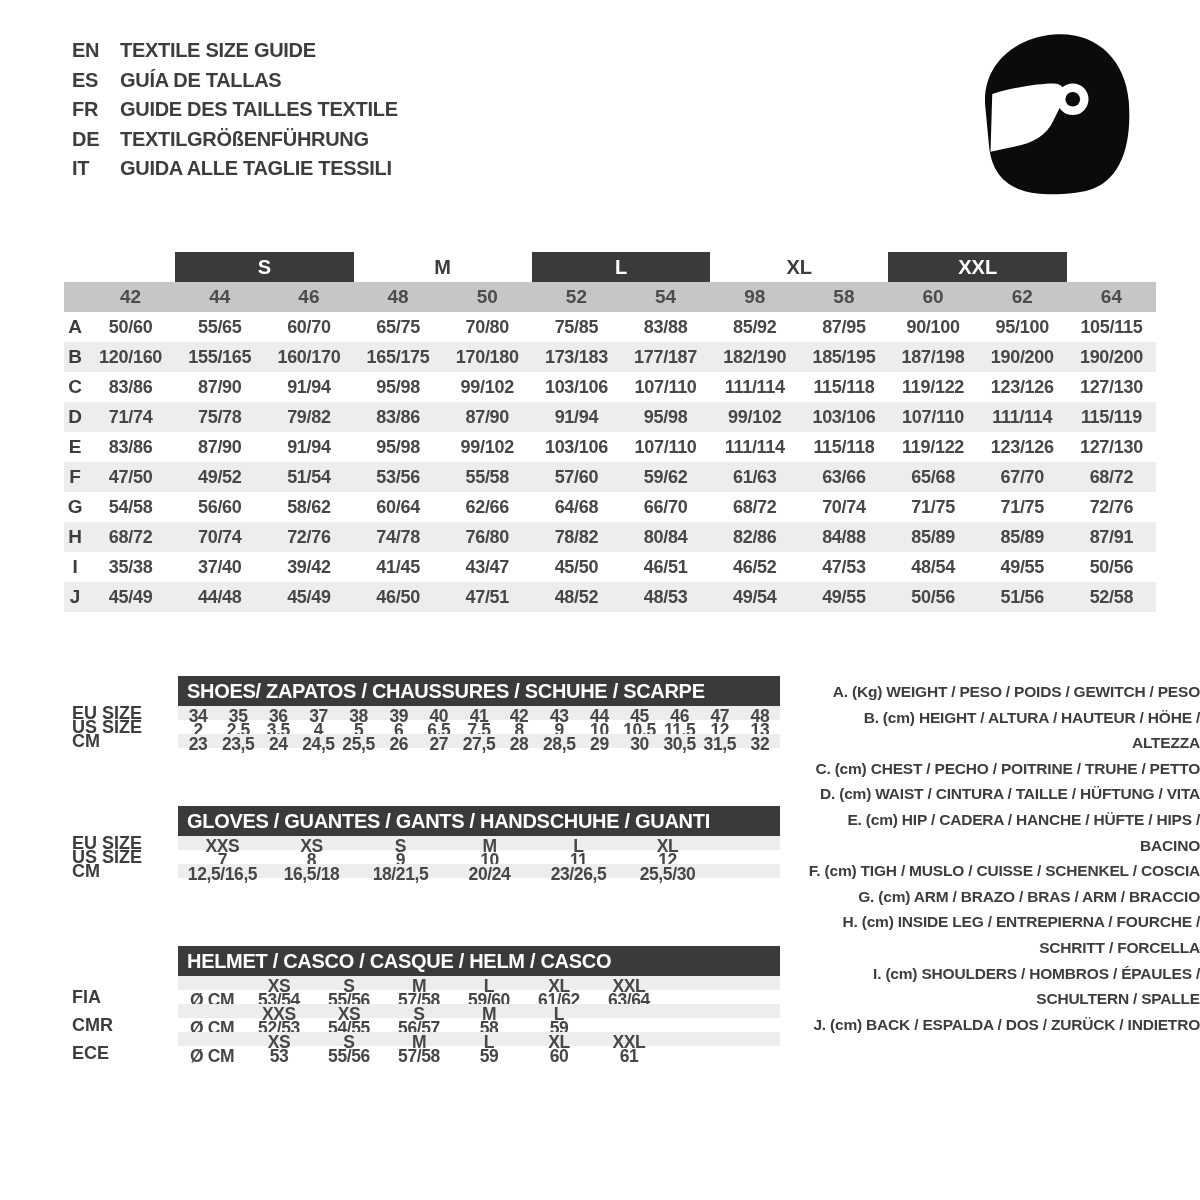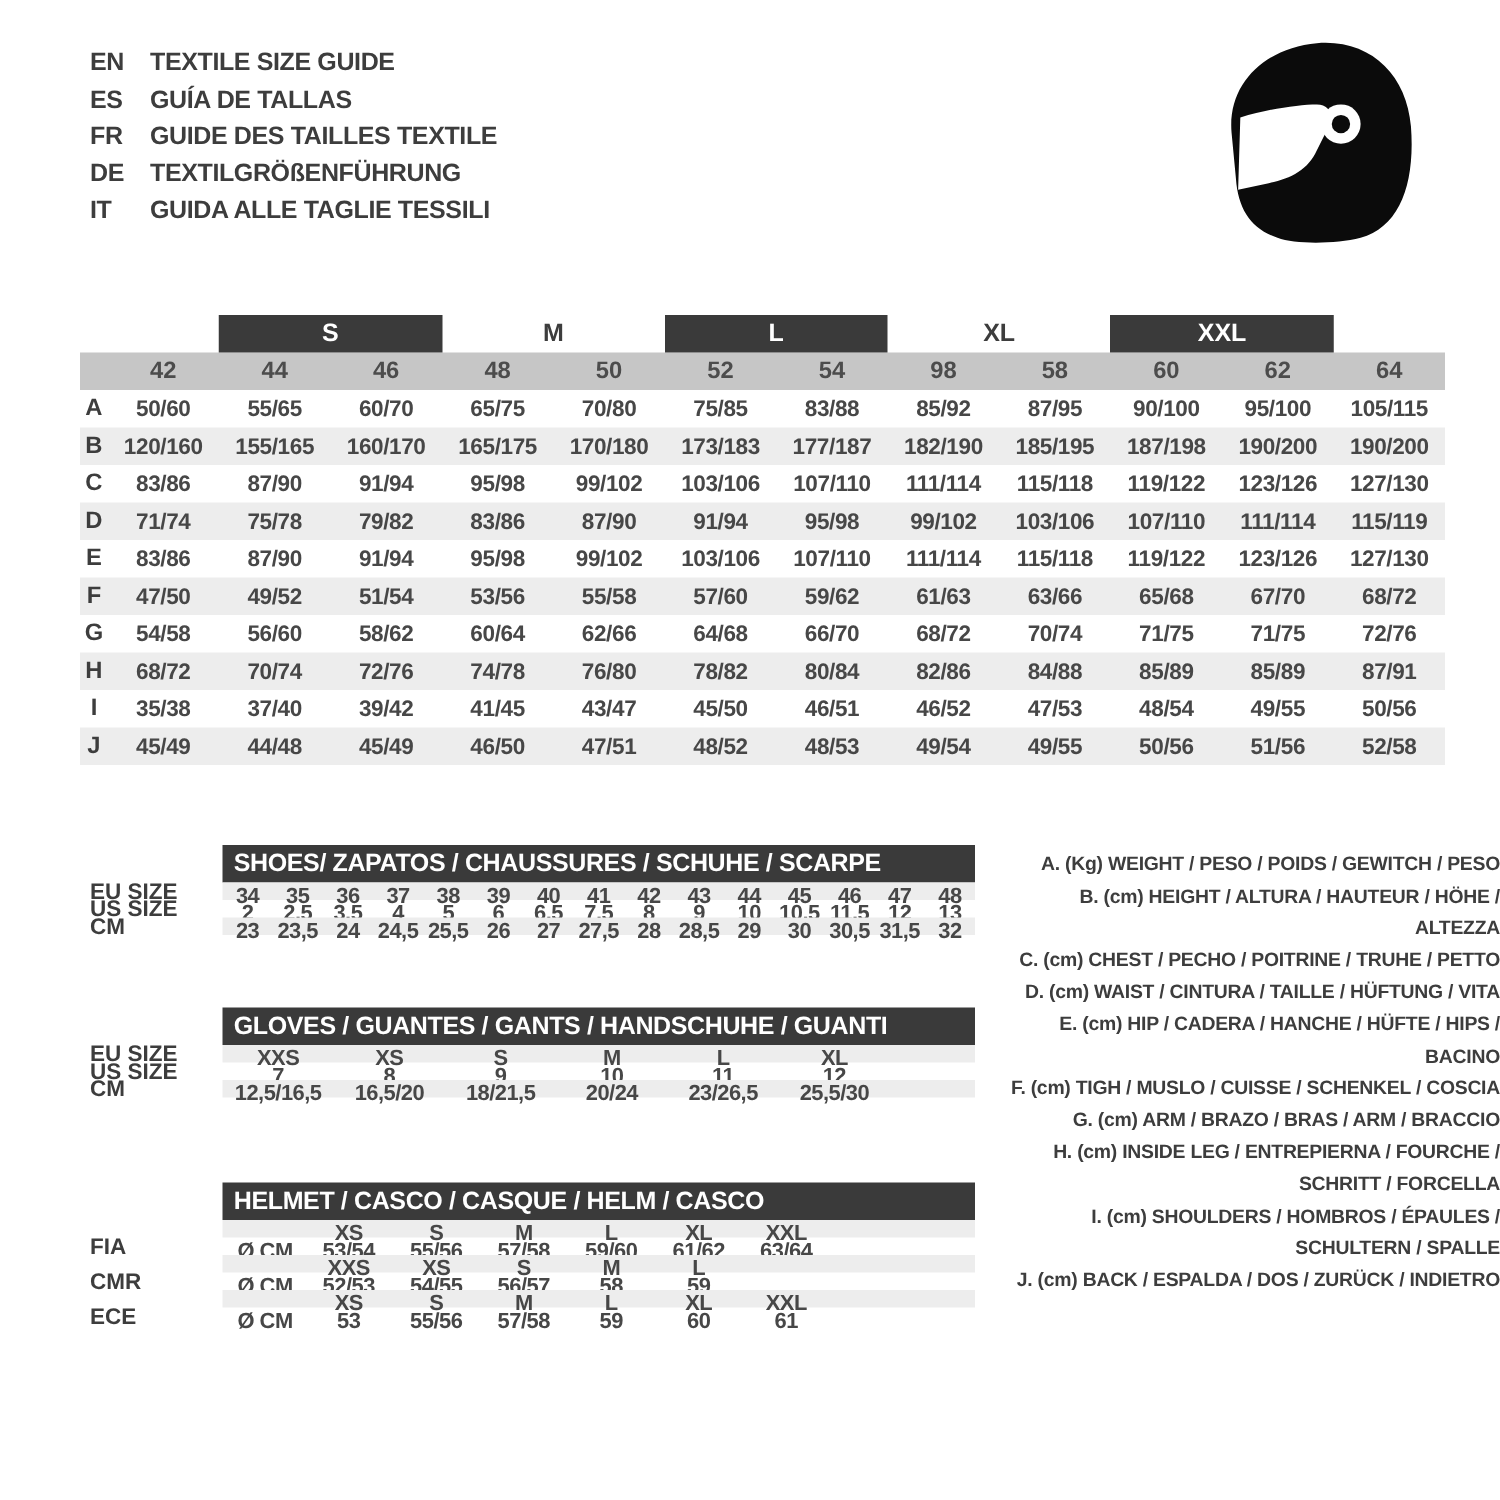--- a/index.html
+++ b/index.html
@@ -354,21 +354,21 @@
             <div class="cell">9</div>
             <div class="cell">10</div>
             <div class="cell">11</div>
             <div class="cell">12</div>
           </div>
         </div>
         <div class="srow">
           <div class="srow-label">CM</div>
           <div class="srow-cells gloves-cols shaded">
             <div class="cell">12,5/16,5</div>
-            <div class="cell">16,5/20</div>
+            <div class="cell">16,5/18</div>
             <div class="cell">18/21,5</div>
             <div class="cell">20/24</div>
             <div class="cell">23/26,5</div>
             <div class="cell">25,5/30</div>
           </div>
         </div>
       </div>
   </div>
 
   <div class="section" style="top:946px">

